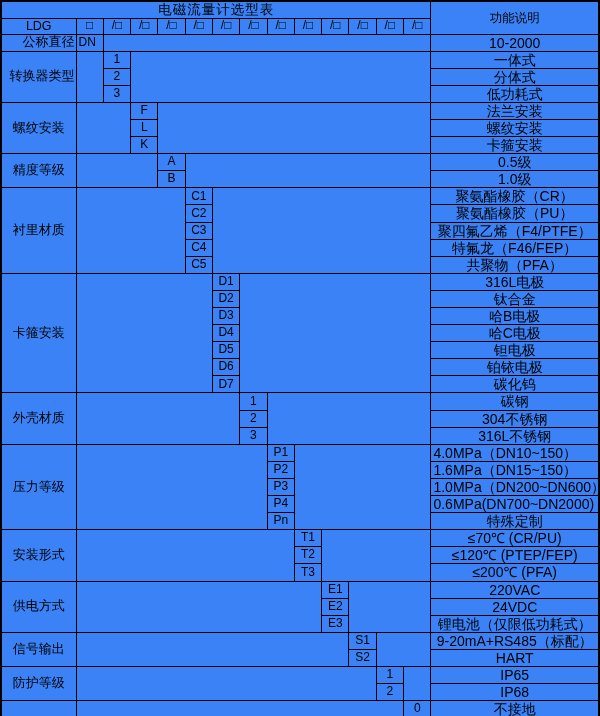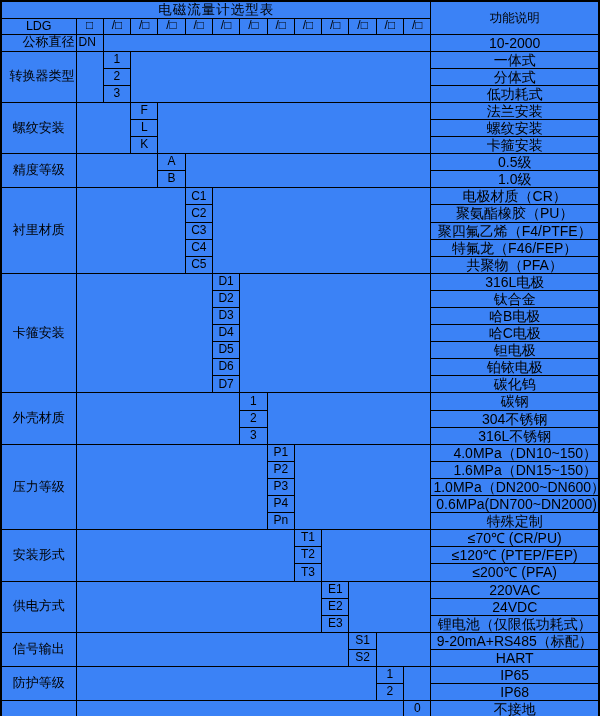--- a/index.html
+++ b/index.html
@@ -21,21 +21,21 @@
     line-height:1.15;
   }
   td.title{font-size:13.5px;letter-spacing:1px;}
   td.cat{font-size:13px;}
   td.cat.al{text-align:right;padding-left:2px;}
   td.model{text-align:left;padding-left:4px;margin-top:8px;}
   td.slot{font-size:12px;padding:0;}
   td.code{font-size:12px;}
   td.code.al{text-align:left;padding-left:2px;}
   td.desc{font-size:14px;}
-  td.desc.al{text-align:right;padding-left:2px;}
+  td.desc.al{text-align:left;padding-left:2px;}
   tr{height:16px;}
   tr.ttl{height:15px;}
 </style>
 </head>
 <body>
 
 <table class="sel">
   <colgroup>
     <col style="width:75px">
     <col style="width:27.3px">
@@ -126,21 +126,21 @@
   <tr>
     <td class="code">B</td>
     <td class="desc">1.0级</td>
   </tr>
 
   <tr>
     <td class="cat" rowspan="5">衬里材质</td>
     <td colspan="4" rowspan="5"></td>
     <td class="code">C1</td>
     <td colspan="8" rowspan="5"></td>
-    <td class="desc">电极材质（CR）</td>
+    <td class="desc">聚氨酯橡胶（CR）</td>
   </tr>
   <tr>
     <td class="code">C2</td>
     <td class="desc">聚氨酯橡胶（PU）</td>
   </tr>
   <tr>
     <td class="code">C3</td>
     <td class="desc">聚四氟乙烯（F4/PTFE）</td>
   </tr>
   <tr>

